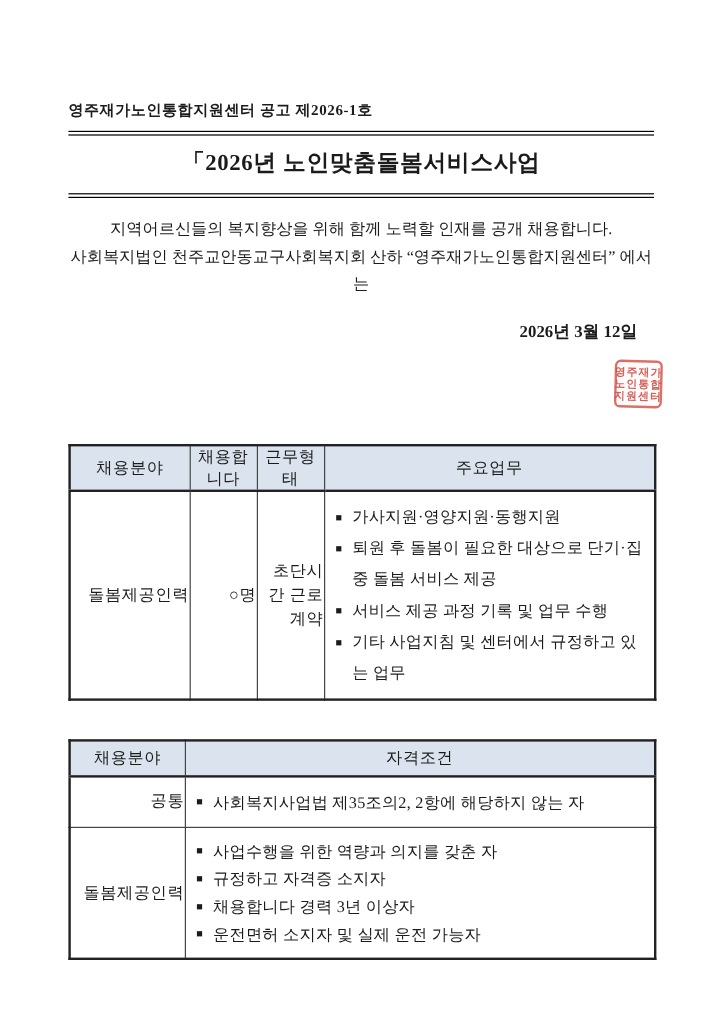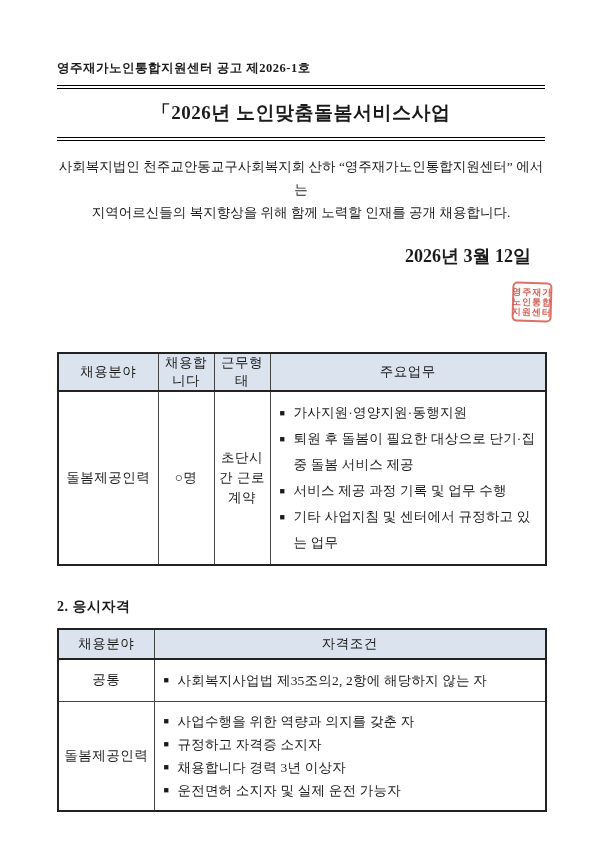--- a/index.html
+++ b/index.html
@@ -6,21 +6,21 @@
   html, body { background: #ffffff; }
   body {
     width: 600px; height: 849px;
     font-family: "Liberation Serif", "DejaVu Serif", serif;
     color: #1b1b1b;
     overflow: hidden;
     position: relative;
   }
   .page {
     width: 600px; height: 849px;
-    padding: 60px 55px 0 57px;
+    padding: 84px 55px 0 57px;
   }
   .doc-number {
     font-size: 12.5px; font-weight: bold;
     letter-spacing: 0.5px;
     margin-bottom: 8px;
   }
   .title-box {
     border-top: 4px double #000;
     border-bottom: 4px double #000;
     padding: 9px 4px 10px 4px;
@@ -33,21 +33,21 @@
     line-height: 29px;
   }
   .intro {
     text-align: center;
     font-size: 13.5px;
     line-height: 23px;
     margin-bottom: 20px;
   }
   .date-line {
     text-align: right;
-    font-size: 18px; font-weight: bold;
+    font-size: 14px; font-weight: bold;
     padding-right: 14px;
     margin-bottom: 14px;
   }
   .signature-row {
     position: relative;
     text-align: right;
     height: 42px;
     margin-bottom: 28px;
   }
   .signer {
@@ -96,21 +96,21 @@
     font-size: 13.5px;
     height: 30px;
     text-align: center;
     border-bottom: 2px solid #222;
     letter-spacing: 0.5px;
   }
   td {
     font-size: 13.5px;
     vertical-align: middle;
   }
-  td.center { text-align: center; letter-spacing: 0.5px; }
+  td.center { text-align: right; letter-spacing: 0.5px; }
   .t1-body td { height: 136px; }
   .t2-r1 td { height: 42px; }
   .t2-r2 td { height: 96px; }
   .worktype { line-height: 20px; }
   .bullets { padding: 8px 4px 8px 9px; }
   .bullet-item {
     display: flex;
     align-items: flex-start;
   }
   .t1 .bullet-item { line-height: 26px; }
@@ -127,22 +127,22 @@
 
 <div class="page">
 
   <div class="doc-number">영주재가노인통합지원센터 공고 제2026-1호</div>
 
   <div class="title-box">
     <div class="title-line">「2026년 노인맞춤돌봄서비스사업</div>
   </div>
 
   <div class="intro">
+    <div>지역어르신들의 복지향상을 위해 함께 노력할 인재를 공개 채용합니다.</div>
     <div>사회복지법인 천주교안동교구사회복지회 산하 “영주재가노인통합지원센터” 에서는</div>
-    <div>지역어르신들의 복지향상을 위해 함께 노력할 인재를 공개 채용합니다.</div>
   </div>
 
   <div class="date-line">2026년 3월 12일</div>
 
   <div class="signature-row">
     <span class="stamp">
       <span>영주재가</span>
       <span>노인통합</span>
       <span>지원센터</span>
     </span>
@@ -189,21 +189,20 @@
                 <span class="bullet-text">기타 사업지침 및 센터에서 규정하고 있는 업무</span>
               </div>
             </div>
           </td>
         </tr>
       </tbody>
     </table>
   </div>
 
   <div class="section-2">
-    <div class="section-heading">2. 응시자격</div>
 
     <table class="t2">
       <colgroup>
         <col style="width:96px">
           <col style="width:392px">
       </colgroup>
       <thead>
         <tr>
           <th>채용분야</th>
           <th>자격조건</th>

